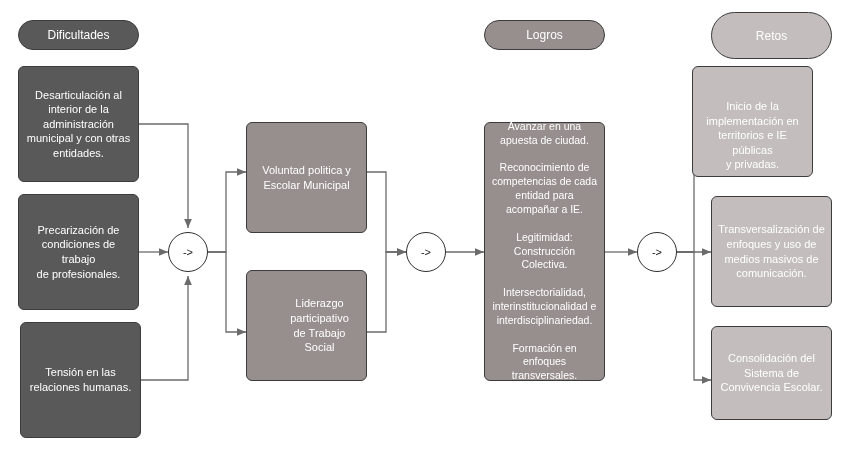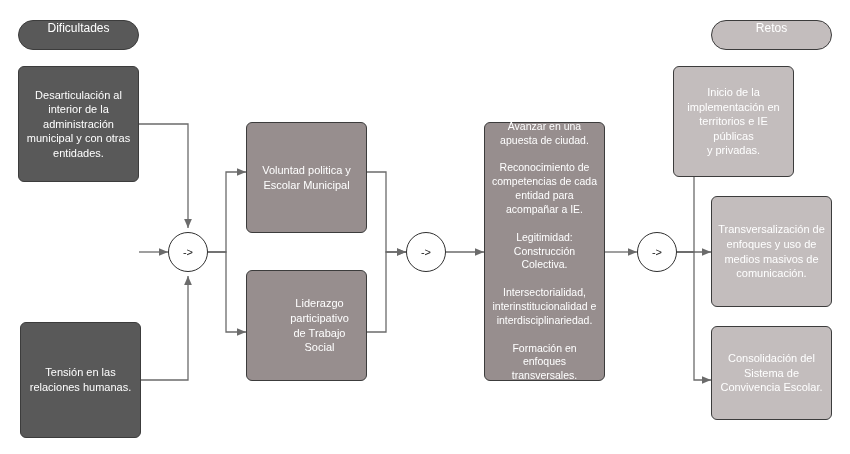--- a/index.html
+++ b/index.html
@@ -32,21 +32,21 @@
     border: 1px solid #3c3c3c;
     border-radius: 6px;
     line-height: 1.32;
     white-space: pre-line;
     padding: 4px 6px;
     z-index: 2;
   }
   .pill {
     position: absolute;
     display: flex;
-    align-items: flex-start;
+    align-items: center;
     justify-content: center;
     text-align: center;
     color: #ffffff;
     border: 1px solid #3c3c3c;
     border-radius: 999px;
     font-size: 12px;
     z-index: 2;
   }
   .circle {
     position: absolute;
@@ -102,30 +102,38 @@
 
       <path d="M677,252 L711,252"></path>
 
       <path d="M677,252 L694,252 L694,380 L711,380"></path>
     </g>
   </svg>
 
   <div class="pill c-dark" style="left:18px;  top:20px;  width:121px; height:30px;">
     <span>Dificultades</span>
   </div>
-  <div class="pill c-light" style="left:711px; top:20px; width:121px; height:30px;">
+  <div class="pill c-mid" style="left:484px; top:20px; width:121px; height:30px;">
+    <span>Logros</span>
+  </div>
+  <div class="pill c-light" style="left:711px; top:12px; width:121px; height:47px;">
     <span>Retos</span>
   </div>
 
   <div class="node c-dark t-11" style="left:18px; top:66px; width:121px; height:116px;">
     <span>Desarticulación al
 interior de la
 administración
 municipal y con otras
 entidades.</span>
+  </div>
+  <div class="node c-dark t-11" style="left:18px; top:194px; width:121px; height:116px;">
+    <span>Precarización de
+condiciones de trabajo
+de profesionales.</span>
   </div>
   <div class="node c-dark t-11" style="left:20px; top:322px; width:121px; height:116px;">
     <span>Tensión en las
 relaciones humanas.</span>
   </div>
 
   <div class="circle" style="left:168px; top:232px; width:40px; height:40px;">
     <span>-&gt;</span>
   </div>
 
@@ -161,21 +169,21 @@
 
 Formación en
 enfoques
 transversales.</span>
   </div>
 
   <div class="circle" style="left:637px; top:232px; width:40px; height:40px;">
     <span>-&gt;</span>
   </div>
 
-  <div class="node c-light t-11" style="left:673px; top:66px; width:121px; height:111px;">
+  <div class="node c-light t-11" style="left:692px; top:66px; width:121px; height:111px;align-items:flex-end;">
     <span>Inicio de la
 implementación en
 territorios e IE públicas
 y privadas.</span>
   </div>
   <div class="node c-light t-11" style="left:711px; top:196px; width:121px; height:111px;">
     <span>Transversalización de
 enfoques y uso de
 medios masivos de
 comunicación.</span>

